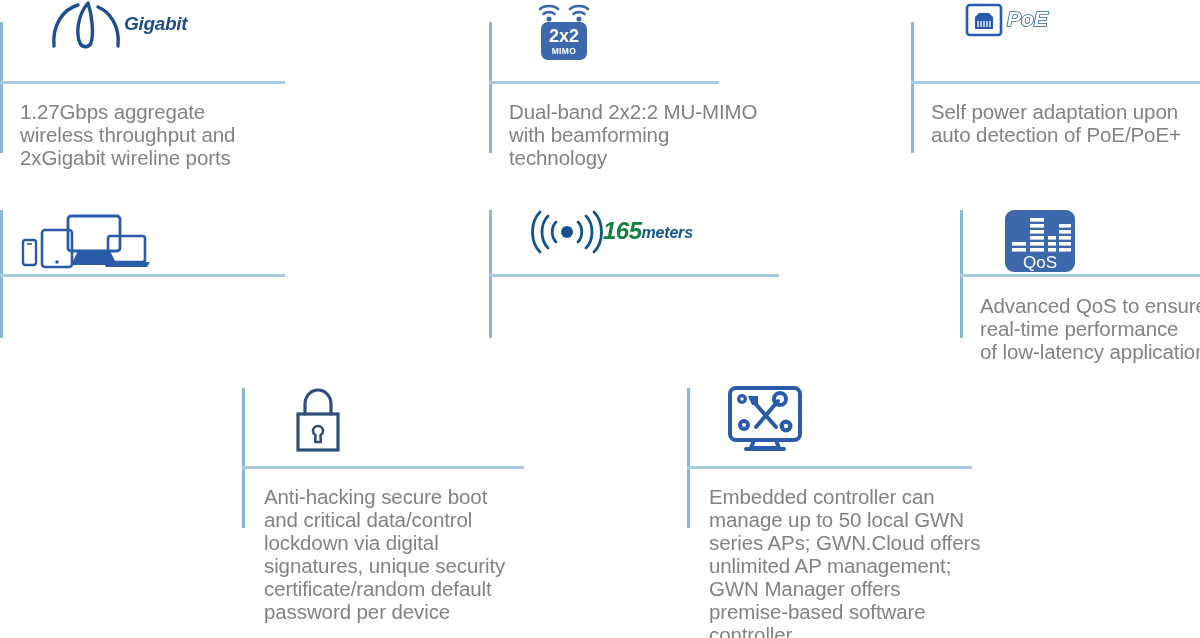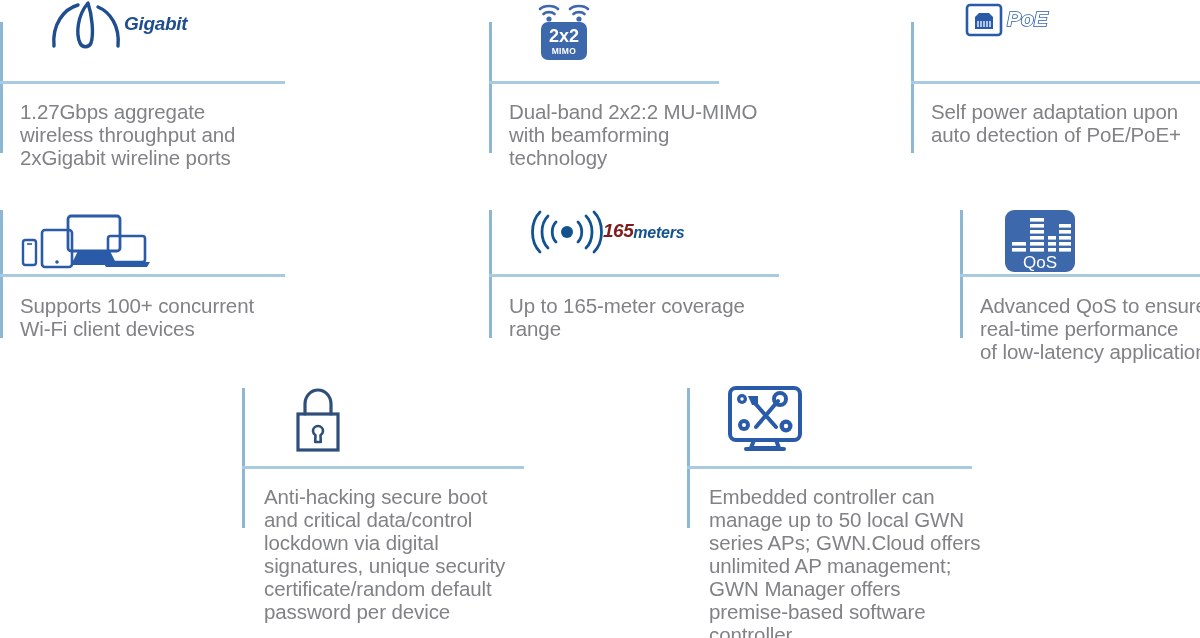--- a/index.html
+++ b/index.html
@@ -67,22 +67,22 @@
     font-style: italic;
     font-size: 19px;
     color: #1f4e90;
     letter-spacing: -0.3px;
   }
 
   .meters-num {
     font-family: "Liberation Sans", sans-serif;
     font-weight: bold;
     font-style: italic;
-    font-size: 19px;
-    color: #7f1d1d;
+    font-size: 24px;
+    color: #15803d;
     letter-spacing: -0.5px;
     line-height: 17px;
   }
   .meters-word {
     font-family: "Liberation Sans", sans-serif;
     font-weight: bold;
     font-style: italic;
     font-size: 16px;
     color: #12538f;
     letter-spacing: -0.2px;
@@ -194,22 +194,20 @@
         <circle cx="37" cy="50" r="1.8" fill="#2a5ba8"></circle>
 
         <rect x="48" y="4" width="52" height="35" rx="3" fill="none" stroke="#2a5ba8" stroke-width="2.8"></rect>
         <path d="M58 39 L90 39 L97 53 L51 53 Z" fill="#2a5ba8"></path>
 
         <rect x="88" y="24" width="37" height="26" rx="2.5" fill="none" stroke="#2a5ba8" stroke-width="2.6"></rect>
         <path d="M83 50 L130 50 L127 55 L86 55 Z" fill="#2a5ba8"></path>
       </svg>
     </div>
 
-    <div class="caption" style="left:20px; top:84px; width:280px;">Supports 100+ concurrent
-Wi-Fi client devices</div>
   </div>
 
   <div class="feature" style="left:489px; top:210px; width:290px; height:160px;">
     <div class="v-rule" style="height:128px;"></div>
     <div class="h-rule" style="top:64px; width:290px;"></div>
 
     <div class="icon-slot" style="left:42px; top:0px;">
       <div class="icon-stack">
         <svg width="72" height="44" viewBox="0 0 72 44" aria-hidden="true">
           <circle cx="36" cy="22" r="6" fill="#12538f"></circle>
@@ -220,22 +218,20 @@
             <path d="M55 6 C63 14, 63 30, 55 38"></path>
             <path d="M9 2 C-1 12, -1 32, 9 42"></path>
             <path d="M63 2 C73 12, 73 32, 63 42"></path>
           </g>
         </svg>
         <div class="meters-num" style="margin-top:-4px;">165</div>
         <div class="meters-word">meters</div>
       </div>
     </div>
 
-    <div class="caption" style="left:20px; top:84px; width:290px;">Up to 165-meter coverage
-range</div>
   </div>
 
   <div class="feature" style="left:960px; top:210px; width:303px; height:160px;">
     <div class="v-rule" style="height:128px;"></div>
     <div class="h-rule" style="top:64px; width:289px;"></div>
 
     <div class="icon-slot" style="left:42px; top:-2px;">
       <svg width="76" height="66" viewBox="0 0 76 66" aria-hidden="true">
         <rect x="3" y="2" width="70" height="62" rx="9" fill="#3d68ab"></rect>
         <g fill="#ffffff">

